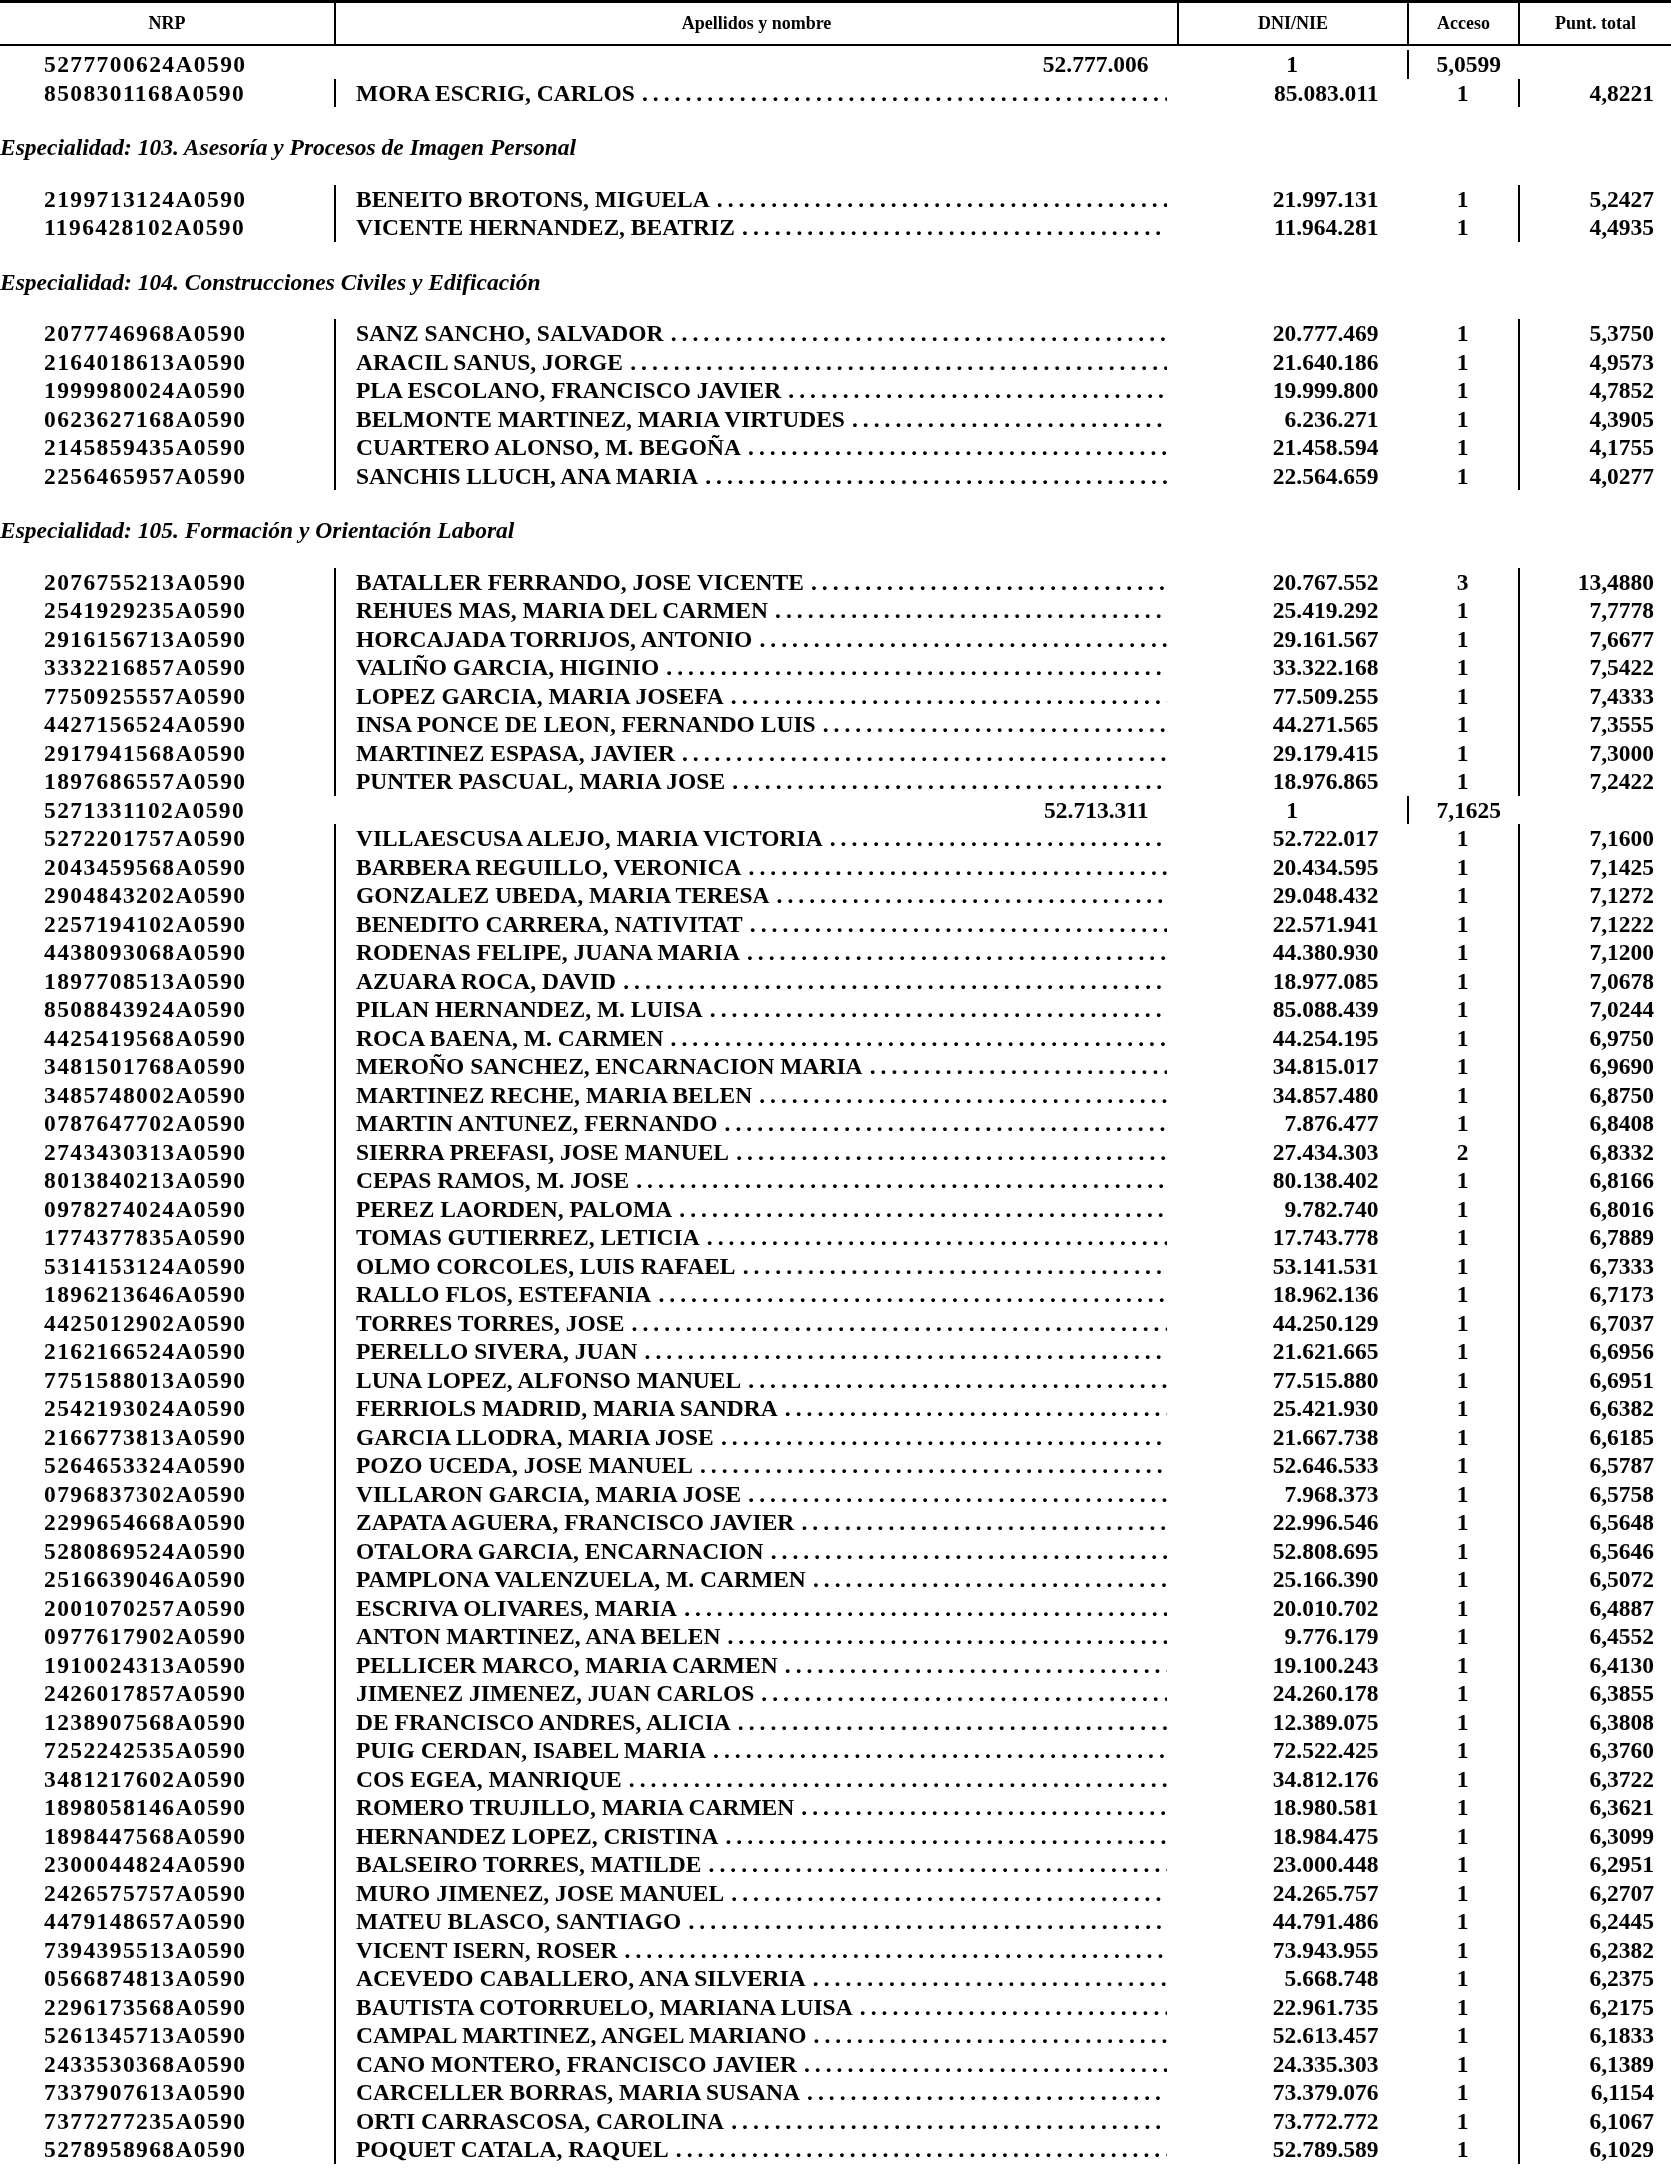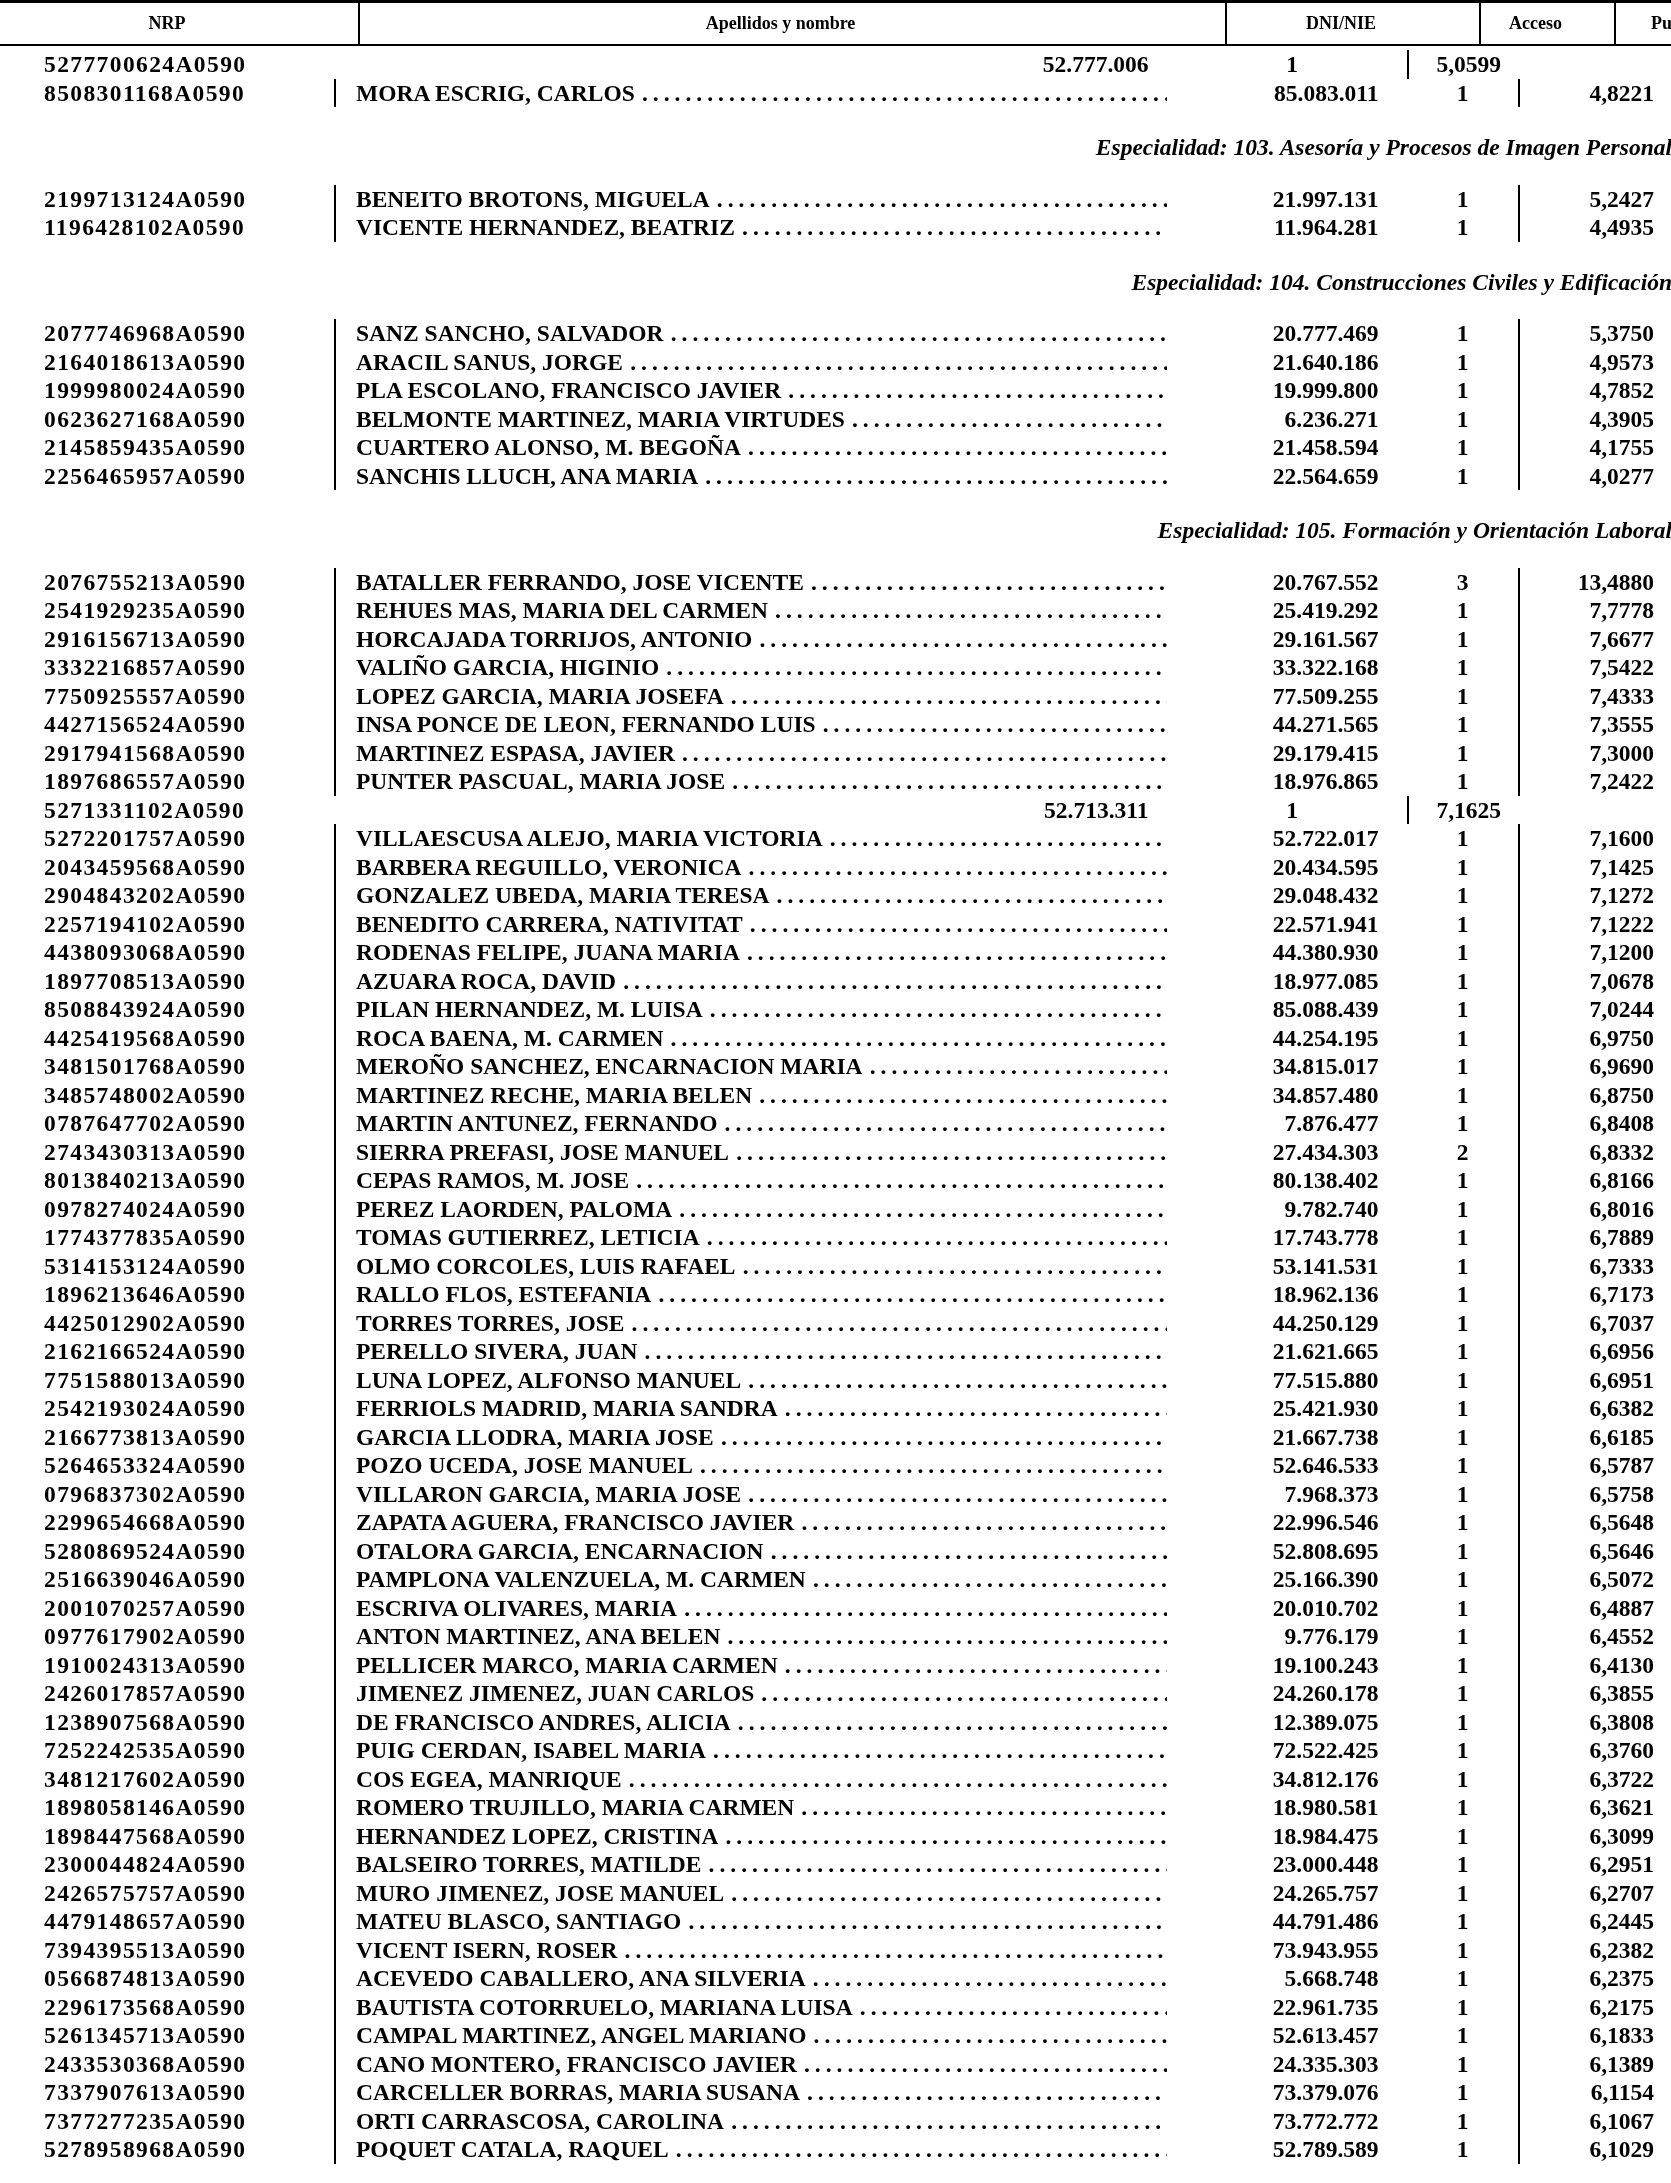--- a/index.html
+++ b/index.html
@@ -17,21 +17,20 @@
 
   
   .header-row{
     display:grid;
     grid-template-columns:334px 843px 230px 111px 153px;
     border-top:3.6px solid #000;
     border-bottom:2.1px solid #000;
     height:46px;
     line-height:40px;
     font-size:18px;
-    gap:24px;
   }
   .header-cell{text-align:center;white-space:nowrap;overflow:hidden;}
   .header-cell + .header-cell{border-left:2.1px solid #000;}
 
   
   .data-row{
     display:grid;
     grid-template-columns:334px 843px 230px 111px 153px;
     height:28.5px;
     line-height:28.5px;
@@ -57,21 +56,21 @@
     content:"..........................................................................................................................................................";
     letter-spacing:5px;
   }
   .dni-cell{text-align:right;padding-right:28.5px;overflow:hidden;}
   .acceso-cell{text-align:center;overflow:hidden;}
   .punt-cell{border-left:2.1px solid #000;text-align:right;padding-right:17px;overflow:hidden;}
 
   
   .section:first-of-type .section-rows{padding-top:4px;}
   .section-title{
-    text-align:right;
+    text-align:left;
     font-style:italic;
     font-weight:bold;
     font-size:23.5px;
     line-height:28.5px;
     margin:26px 0 23px 0;
   }
 </style>
 </head>
 <body>
 

